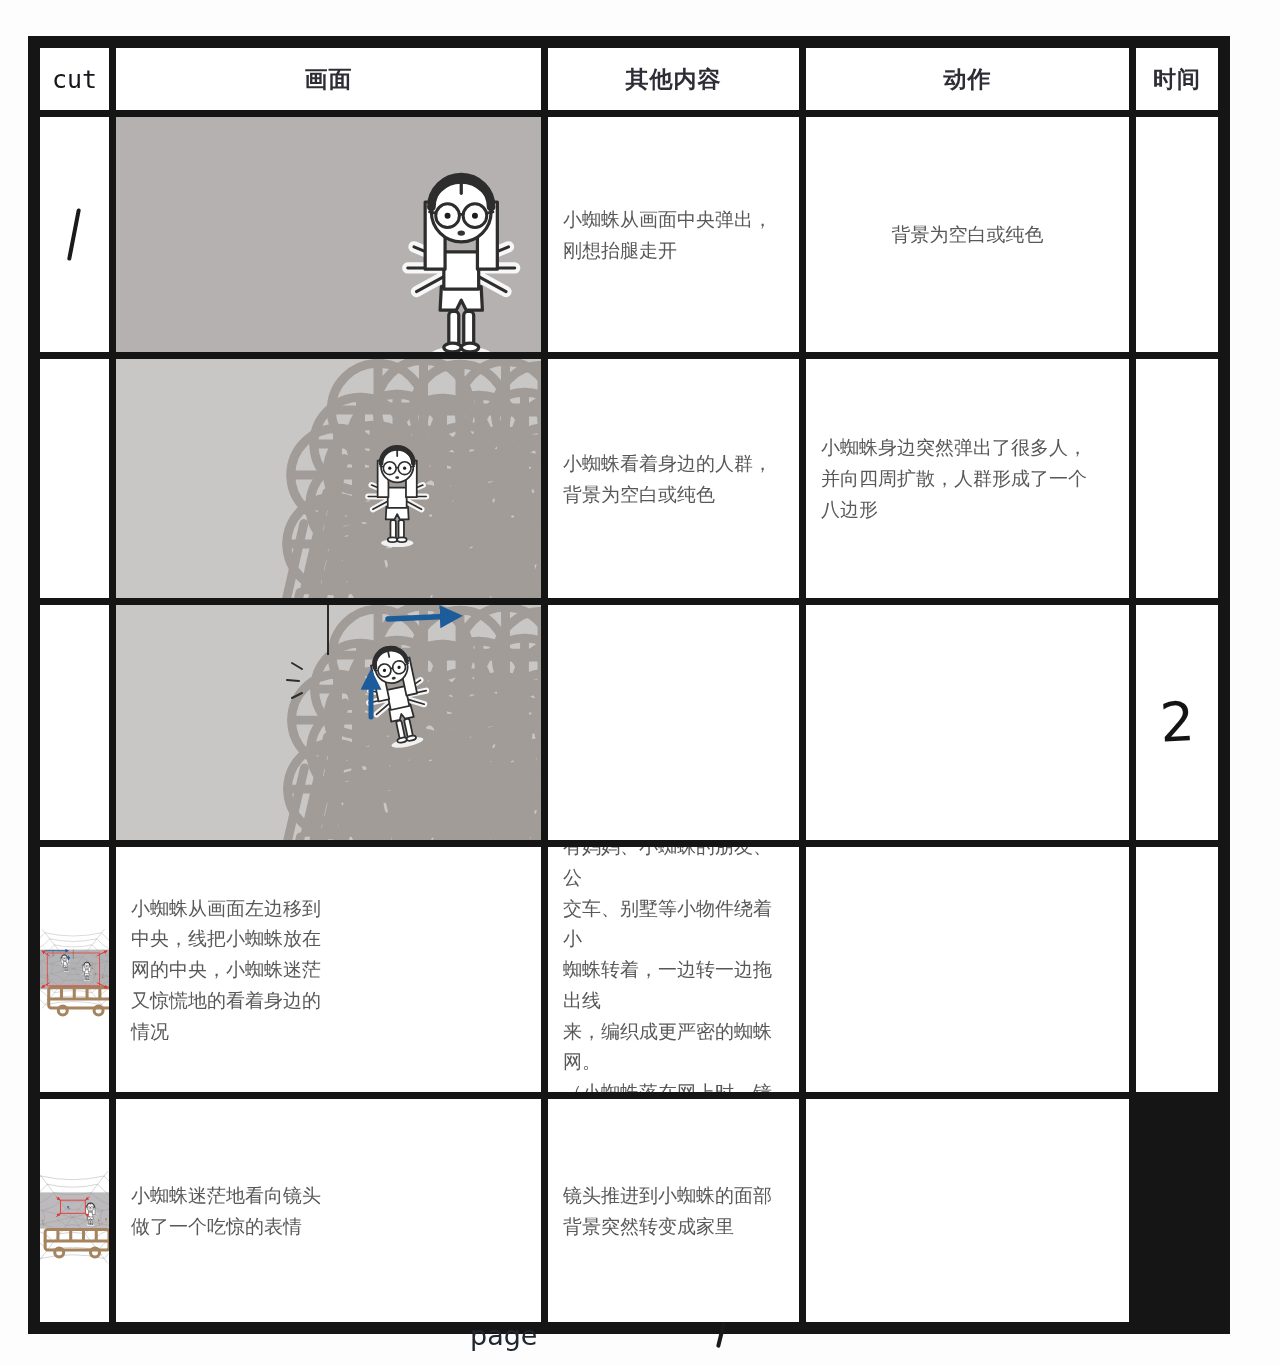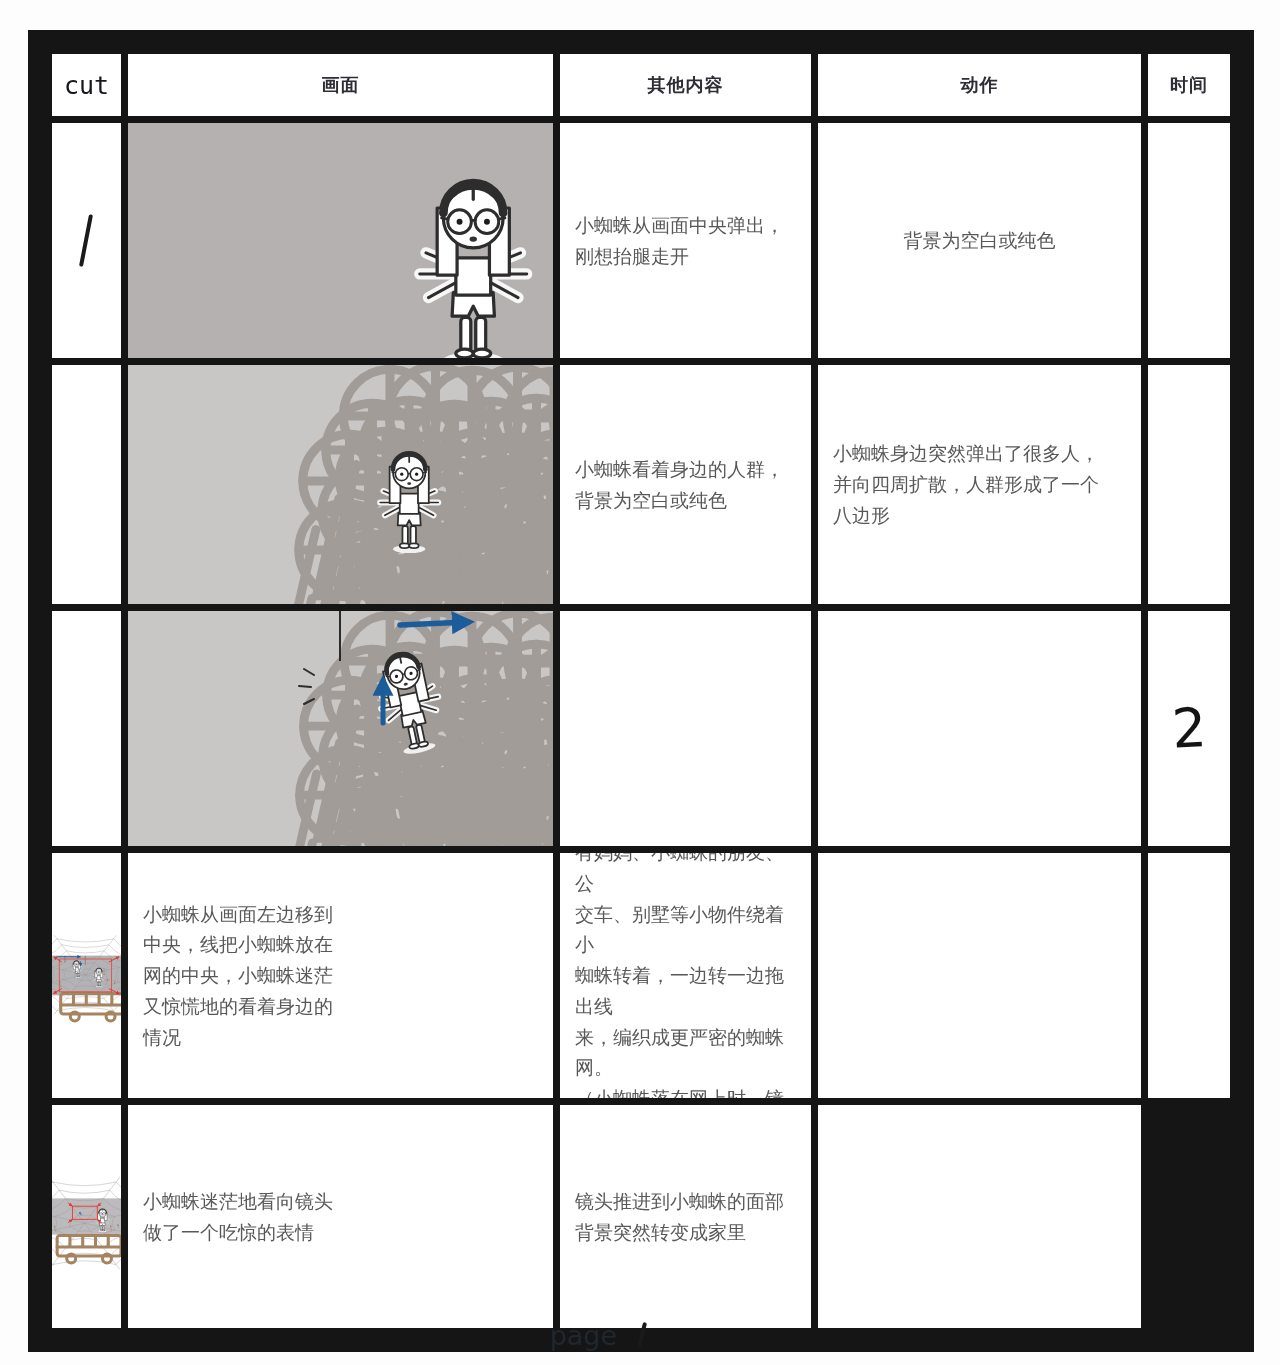--- a/index.html
+++ b/index.html
@@ -1,44 +1,44 @@
 <!DOCTYPE html>
 <html><head>
 <meta charset="utf-8">
 <style>
   html,body{margin:0;padding:0;}
   body{
     width:1280px;height:1365px;background:#fdfdfd;position:relative;
     font-family:"DejaVu Sans", sans-serif;
   }
   .grid{
-    position:absolute;left:28px;top:30px;
+    position:absolute;left:28px;top:36px;
     display:grid;
     grid-template-columns:69px 425px 251px 323px 82px;
     grid-template-rows:62px 235px 239px 235px 245px 223px;
-    gap:7px;background:#151515;padding:24px;
+    gap:7px;background:#151515;padding:12px;
   }
   .cell{background:#ffffff;overflow:hidden;}
   .head{display:flex;align-items:center;justify-content:center;
-    font-size:18px;font-weight:600;color:#2d2d35;letter-spacing:1px;}
+    font-size:23px;font-weight:600;color:#2d2d35;letter-spacing:1px;}
   .head.mono{font-family:"DejaVu Sans Mono", monospace;font-weight:500;
     font-size:25px;color:#16161c;letter-spacing:0;}
   .cutcell{display:flex;align-items:center;justify-content:center;}
   .cutnum{font-size:54px;color:#141414;display:inline-block;transform:rotate(-3deg);}
   .txt{display:flex;align-items:center;padding:10px 15px;
     font-size:19px;line-height:1.62;color:#585858;}
   .txt span{white-space:pre-line;}
   .txt.center{justify-content:center;}
   .txt.center span{text-align:left;}
   .txt.cblock{justify-content:flex-start;}
   .panelcell{background:#fff;}
   svg.panel{display:block;width:100%;height:100%;}
   .footer{
     position:absolute;left:470px;top:1312px;width:260px;height:46px;
-    display:flex;align-items:center;justify-content:center;gap:16px;
+    display:flex;align-items:center;justify-content:space-between;gap:16px;
     font-size:27px;color:#1f2730;
   }
   
   .hand-one{position:relative;color:transparent !important;}
   .hand-one::after{
     content:"";position:absolute;left:50%;top:8%;height:84%;width:4px;
     background:#1a1a1a;border-radius:3px;transform:translateX(-50%) rotate(14deg);
   }
 </style>
 </head>

